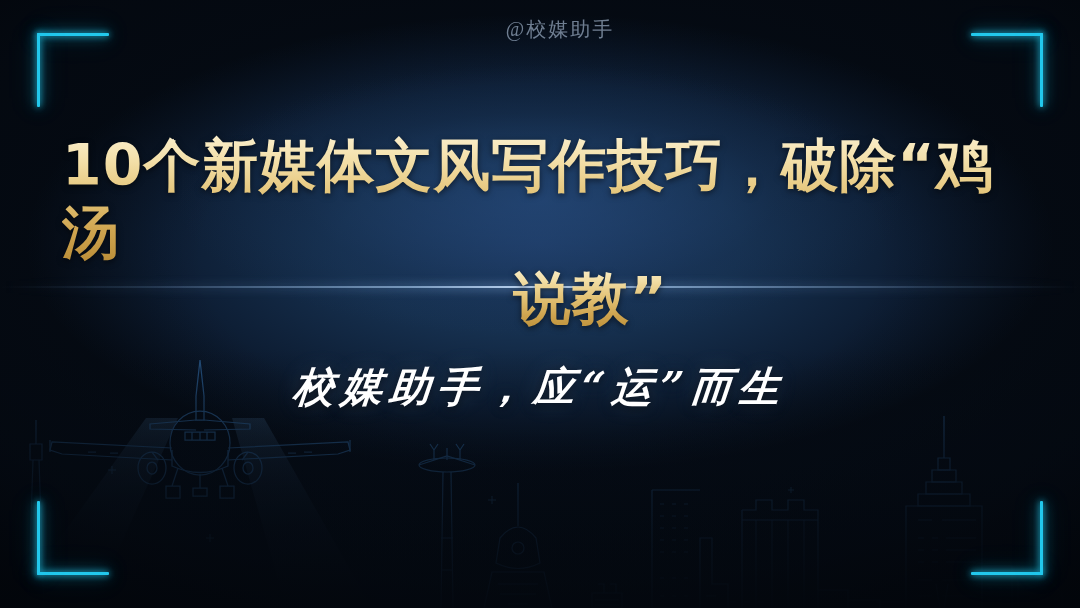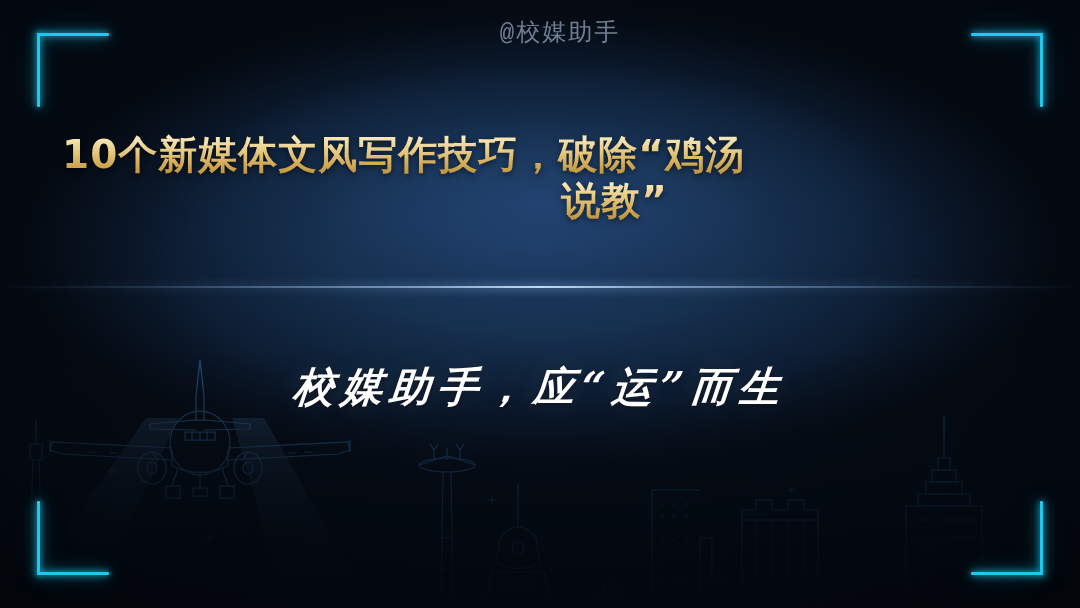--- a/index.html
+++ b/index.html
@@ -107,37 +107,37 @@
 
   .bracket.br { right: 37px; bottom: 33px; }
   .bracket.br .h { right: 0; bottom: 0; }
   .bracket.br .v { right: 0; bottom: 0; }
 
   
   .watermark {
     position: absolute;
     top: 16px; left: 0; right: 0;
     text-align: center;
-    font-size: 24px;
+    font-size: 20px;
     letter-spacing: 2px;
     color: rgba(176,196,220,0.62);
-    font-family: Liberation Mono, monospace;
+    font-family: Liberation Serif, serif;
     user-select: none;
     padding-left: 40px;
   }
 
   
   .title-wrap {
     position: absolute;
     left: 62px; right: 62px;
     top: 132px;
   }
   .title {
     margin: 0;
-    font-size: 39px;
+    font-size: 57px;
     line-height: 1.17;
     font-weight: bold;
     letter-spacing: 1px;
     text-align: left;
     font-family: "DejaVu Sans", "Liberation Sans", sans-serif;
     background: linear-gradient(to bottom,
       #fbf0cf 0%,
       #f3dfa8 22%,
       #e3c377 48%,
       #cfa550 74%,

